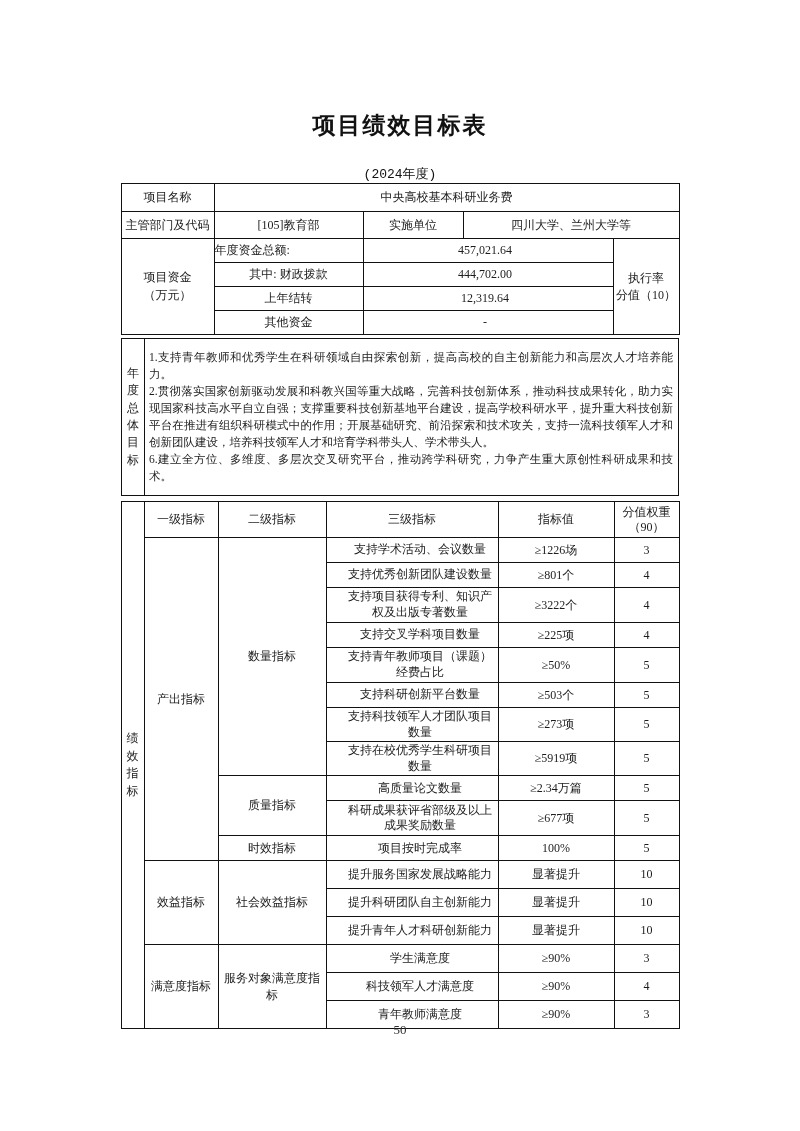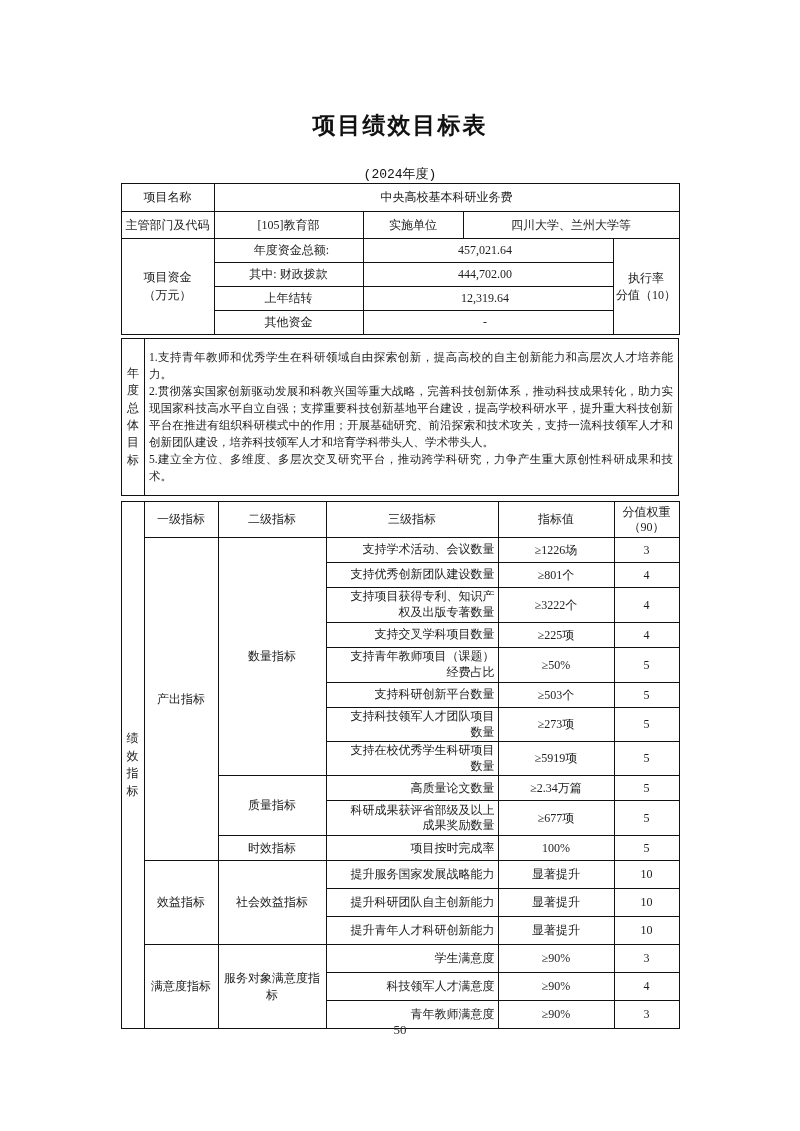--- a/index.html
+++ b/index.html
@@ -22,21 +22,21 @@
   td {
     border:1px solid #111; font-size:12px; color:#1c1c1c;
     vertical-align:middle; overflow:hidden;
   }
   .t-info { margin:0 auto; }
   .t-info td { height:27px; }
   .rowA td { height:28px; }
   .money td { height:24px; }
 
   .c { text-align:center;margin-left:40px; }
-  .l { text-align:center; padding-left:6px; }
+  .l { text-align:left; }
   .num { text-align:center; padding-right:6px; }
 
   .vcell {
     text-align:center; word-break:break-all; line-height:1.45;
     padding:2px 8px; font-size:12px;
   }
 
   .goals-box {
     width:558px; margin:3px auto 0 auto; border:1px solid #111;
     display:flex; align-items:stretch;
@@ -50,21 +50,21 @@
   .goals-body {
     flex:1; padding:10px 5px 10px 4px; font-size:11.5px; line-height:17px;
     text-align:justify;
   }
 
   .t-ind { margin:5px auto 0 auto; }
   .t-ind td { height:25px; padding:1px 3px; }
   .t-ind tr.hd td { height:36px; }
   .t-ind tr.tall td { height:35px; }
   .t-ind tr.mid td { height:28px; }
-  .t-ind .name { text-align:right; padding-left:19px; line-height:1.3; }
+  .t-ind .name { text-align:center; padding-left:19px; line-height:1.3; }
   .weight-head { line-height:1.25; }
 
   .page-number {
     position:absolute; left:0; top:1022px; width:100%;
     text-align:center; font-size:13px; color:#333;
   }
 </style>
 </head>
 <body>
 
@@ -117,21 +117,21 @@
       <td class="num" colspan="2">-</td>
     </tr>
   </tbody>
     </table>
 
   <div class="goals-box">
     <div class="goals-label">年度总体目标</div>
     <div class="goals-body">
       <div class="goal-line">1.支持青年教师和优秀学生在科研领域自由探索创新，提高高校的自主创新能力和高层次人才培养能力。</div>
       <div class="goal-line">2.贯彻落实国家创新驱动发展和科教兴国等重大战略，完善科技创新体系，推动科技成果转化，助力实现国家科技高水平自立自强；支撑重要科技创新基地平台建设，提高学校科研水平，提升重大科技创新平台在推进有组织科研模式中的作用；开展基础研究、前沿探索和技术攻关，支持一流科技领军人才和创新团队建设，培养科技领军人才和培育学科带头人、学术带头人。</div>
-      <div class="goal-line">5.建立全方位、多维度、多层次交叉研究平台，推动跨学科研究，力争产生重大原创性科研成果和技术。</div>
+      <div class="goal-line">6.建立全方位、多维度、多层次交叉研究平台，推动跨学科研究，力争产生重大原创性科研成果和技术。</div>
     </div>
   </div>
 
   <table class="t-ind">
     <colgroup>
       <col style="width:23px">
         <col style="width:74px">
         <col style="width:108px">
       <col style="width:172px">
         <col style="width:116px">

